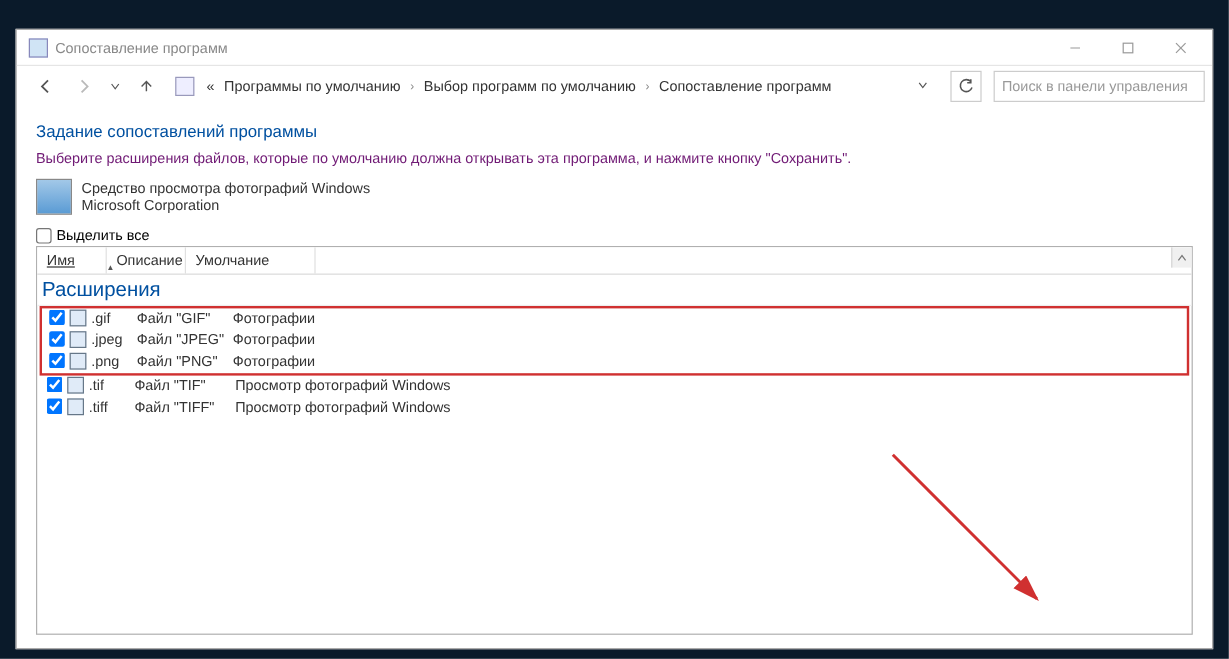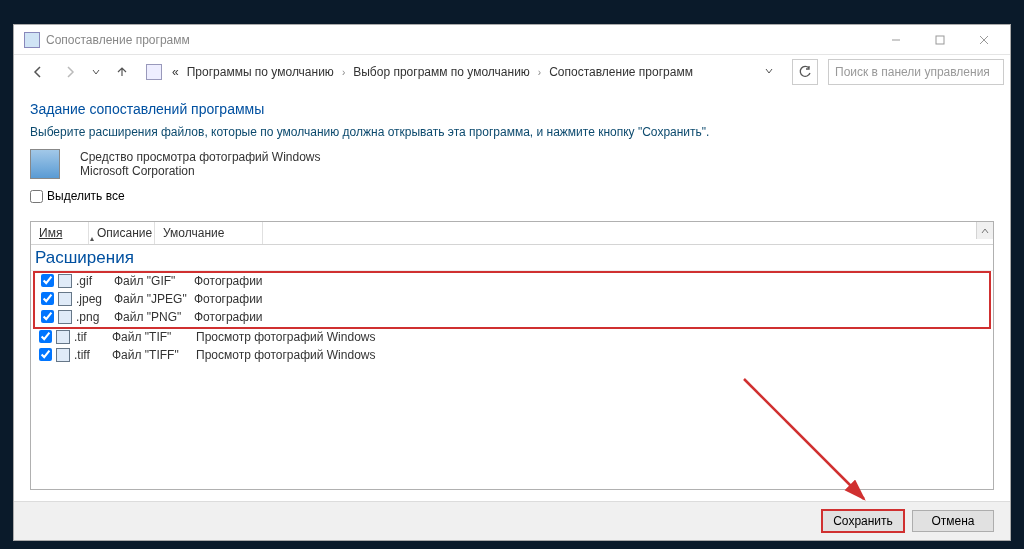--- a/index.html
+++ b/index.html
@@ -16,26 +16,26 @@
     .nav-arrow svg { stroke: #555; }
     .bc-icon { width: 16px; height: 16px; background: #eef; border: 1px solid #99b; margin: 0 2px 0 6px; }
     .breadcrumb { flex: 1; display: flex; align-items: center; gap: 8px; height: 24px; padding: 0 4px; }
     .breadcrumb .sep { color: #888; font-size: 10px; }
     .bc-item { color: #333; cursor: pointer; }
     .bc-dd { color: #555; margin-left: auto; padding-right: 4px; cursor: pointer; }
     .refresh { width: 26px; height: 26px; border: 1px solid #ccc; display: flex; align-items: center; justify-content: center; cursor: pointer; margin: 0 6px; }
     .search { width: 176px; height: 26px; border: 1px solid #ccc; padding: 12px 6px; color: #999; display: flex; align-items: center; cursor: text; }
     .content { padding: 6px 16px 11px 16px; flex: 1; display: flex; flex-direction: column; }
     .page-title { color: #0050a0; font-size: 14px; margin: 6px 0 8px 0; font-weight: normal; }
-    .instr { color: #0c4a6e; margin-bottom: 10px; }
-    .program-row { display: flex; align-items: center; gap: 20px; margin-bottom: 10px; }
+    .instr { color: #701a75; margin-bottom: 10px; }
+    .program-row { display: flex; align-items: center; gap: 8px; margin-bottom: 10px; }
     .prog-icon { width: 30px; height: 30px; background: linear-gradient(#a2c8e8, #5a9bd4); border: 1px solid #888; }
     .prog-text .pname { color: #333; }
     .prog-text .pcomp { color: #333; }
-    .selectall { display: flex; align-items: flex-end; gap: 4px; margin-bottom: 16px; }
+    .selectall { display: flex; align-items: flex-end; gap: 4px; margin-bottom: 0; }
     .selectall input { width: 13px; height: 13px; }
     .table-wrap { flex: 1; border: 1px solid #b0b0b0; position: relative; margin-top: 2px; overflow: hidden; background: #fff; }
     .thead { display: flex; border-bottom: 1px solid #d4d4d4; background: #fff; }
     .th { padding: 4px 8px; border-right: 1px solid #e0e0e0; position: relative; font-size: 12px; color: #333; cursor: pointer; }
     .th.name { width: 58px; text-decoration: underline; }
     .th.desc { width: 66px; }
     .th.def { width: 108px; }
     .th.name .sort { position: absolute; right: -6px; top: 12px; font-size: 8px; color: #555; }
     .group-header { padding: 3px 6px 2px 4px; color: #0050a0; font-size: 17px; background: #fff; border-bottom: 1px solid #eee; }
     .highlight-box { border: 2px solid #d03030; margin: 0 2px; }
@@ -184,24 +184,20 @@
       <div class="row plain" style="padding-left:8px">
         <input type="checkbox" checked="" style="">
         <div class="filetype-icon"></div>
         <div class="col-ext">.tiff</div>
         <div class="col-desc">Файл "TIFF"</div>
         <div class="col-def">Просмотр фотографий Windows</div>
       </div>
     </div>
   </div>
 
-  <div class="buttons">
-    <button class="btn save-hl">Сохранить</button>
-    <button class="btn">Отмена</button>
-  </div>
 </div>
 
 <svg class="arrow-annot" width="260" height="150">
   <defs>
       <marker id="ah" markerWidth="10" markerHeight="10" refX="8" refY="3" orient="auto">
         <path d="M0,0 L9,3 L0,6 Z" fill="#d03030"></path>
       </marker>
     </defs>
   <line x1="10" y1="10" x2="130" y2="130" stroke="#d03030" stroke-width="2.5" marker-end="url(#ah)"></line>
 </svg>

